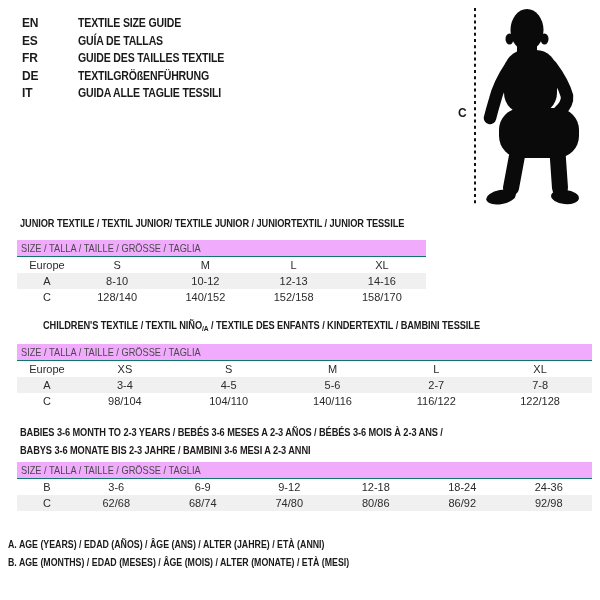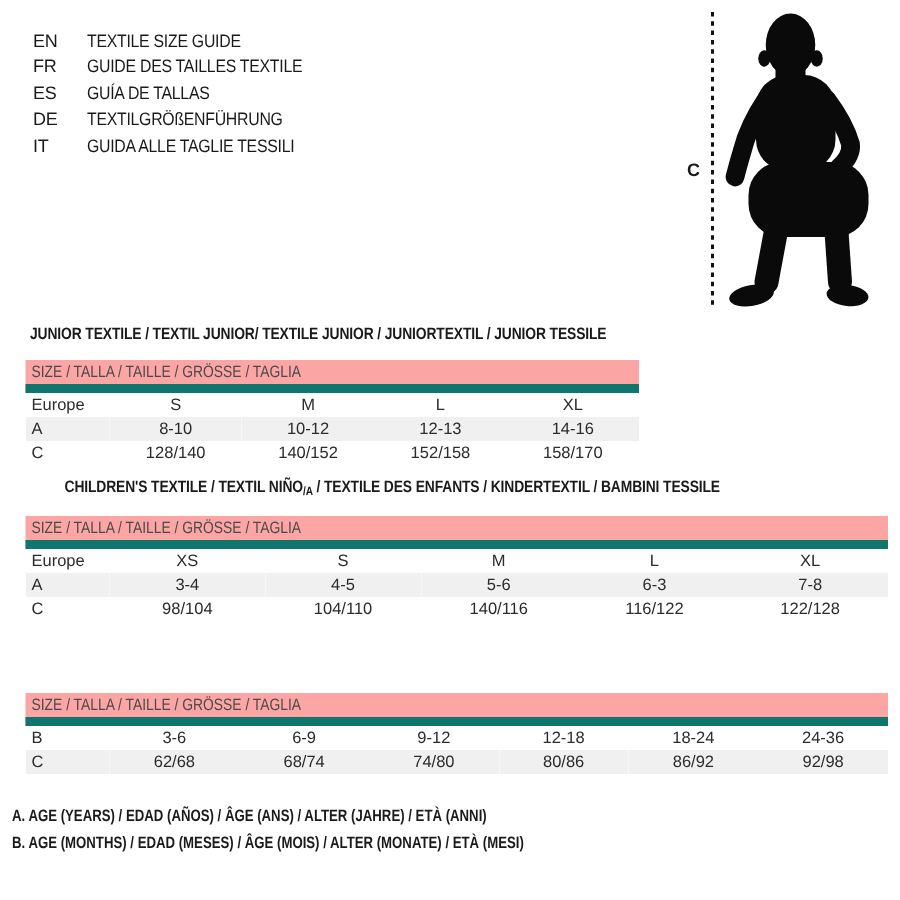--- a/index.html
+++ b/index.html
@@ -7,60 +7,60 @@
     position:relative;width:600px;height:600px;background:#ffffff;overflow:hidden;
     font-family:"Liberation Sans","DejaVu Sans",sans-serif;color:#1a1a1a;
   }
   
   .cx88{display:inline-block;transform:scaleX(0.88);transform-origin:0 50%;white-space:nowrap;}
   .cx84{display:inline-block;transform:scaleX(0.84);transform-origin:0 50%;white-space:nowrap;}
   .cx80{display:inline-block;transform:scaleX(0.80);transform-origin:0 50%;white-space:nowrap;}
 
   
   .lang-block{position:absolute;left:22px;top:16px;}
-  .lang-row{display:flex;height:17.5px;align-items:flex-end;font-size:12px;font-weight:normal;letter-spacing:-0.2px;}
+  .lang-row{display:flex;height:17.5px;align-items:flex-start;font-size:12px;font-weight:bold;letter-spacing:-0.2px;gap:20px;}
   .lang-code{width:36px;flex:0 0 36px;}
   
   .figure-svg{position:absolute;left:455px;top:0;}
   .measure-label{position:absolute;left:458px;top:106px;font-size:12px;font-weight:bold;}
 
   
   .sec-heading{position:absolute;left:20px;font-size:11px;font-weight:bold;letter-spacing:-0.1px;white-space:nowrap;}
   .sub{font-size:8px;vertical-align:-2px;}
 
   
   .tbl{position:absolute;}
-  .band{height:16px;background:#fca5a5;border-bottom:6px solid #0f766e;
+  .band{height:16px;background:#f0abfc;border-bottom:1px solid #0f766e;
         font-size:11px;color:#4a4a4a;line-height:16px;padding-left:4px;box-sizing:content-box;}
   table.size{border-collapse:collapse;table-layout:fixed;width:100%;}
   table.size td{height:16px;padding:0;font-size:11px;color:#2b2b2b;text-align:center;vertical-align:middle;overflow:hidden;white-space:nowrap;}
-  table.size td.lbl{text-align:left;padding-left:4px;margin-left:45px;}
+  table.size td.lbl{text-align:center;padding-left:4px;margin-left:45px;}
   table.size tr.alt{background:#f0f0f0;}
 
   
   .footnotes{position:absolute;left:8px;top:535px;}
   .footnote{height:18px;line-height:18px;font-size:11px;font-weight:bold;white-space:nowrap;}
 </style>
 </head>
 <body>
 
 <div class="page">
 
   <div class="lang-block">
     <div class="lang-row">
       <span class="lang-code">EN</span>
       <span class="cx88">TEXTILE SIZE GUIDE</span>
     </div>
     <div class="lang-row">
+      <span class="lang-code">ES</span>
+      <span class="cx88">GUÍA DE TALLAS</span>
+    </div>
+    <div class="lang-row">
       <span class="lang-code">FR</span>
       <span class="cx88">GUIDE DES TAILLES TEXTILE</span>
-    </div>
-    <div class="lang-row">
-      <span class="lang-code">ES</span>
-      <span class="cx88">GUÍA DE TALLAS</span>
     </div>
     <div class="lang-row">
       <span class="lang-code">DE</span>
       <span class="cx88">TEXTILGRÖßENFÜHRUNG</span>
     </div>
     <div class="lang-row">
       <span class="lang-code">IT</span>
       <span class="cx88">GUIDA ALLE TAGLIE TESSILI</span>
     </div>
   </div>
@@ -148,35 +148,39 @@
         <td>S</td>
         <td>M</td>
         <td>L</td>
         <td>XL</td>
       </tr>
       <tr class="alt">
         <td class="lbl">A</td>
         <td>3-4</td>
         <td>4-5</td>
         <td>5-6</td>
-        <td>6-3</td>
+        <td>2-7</td>
         <td>7-8</td>
       </tr>
       <tr>
         <td class="lbl">C</td>
         <td>98/104</td>
         <td>104/110</td>
         <td>140/116</td>
         <td>116/122</td>
         <td>122/128</td>
       </tr>
     </tbody>
       </table>
   </div>
 
+  <div class="sec-heading" style="top:423px;line-height:18px;">
+    <div><span class="cx84">BABIES 3-6 MONTH TO 2-3 YEARS / BEBÉS 3-6 MESES A 2-3 AÑOS / BÉBÉS 3-6 MOIS À 2-3 ANS /</span></div>
+    <div><span class="cx84">BABYS 3-6 MONATE BIS 2-3 JAHRE / BAMBINI 3-6 MESI A 2-3 ANNI</span></div>
+  </div>
   <div class="tbl" style="left:17px;top:462px;width:575px;">
     <div class="band">
       <span class="cx84">SIZE / TALLA / TAILLE / GRÖSSE / TAGLIA</span>
     </div>
     <table class="size">
       <colgroup>
           <col style="width:56px">
           <col>
           <col>
           <col>

